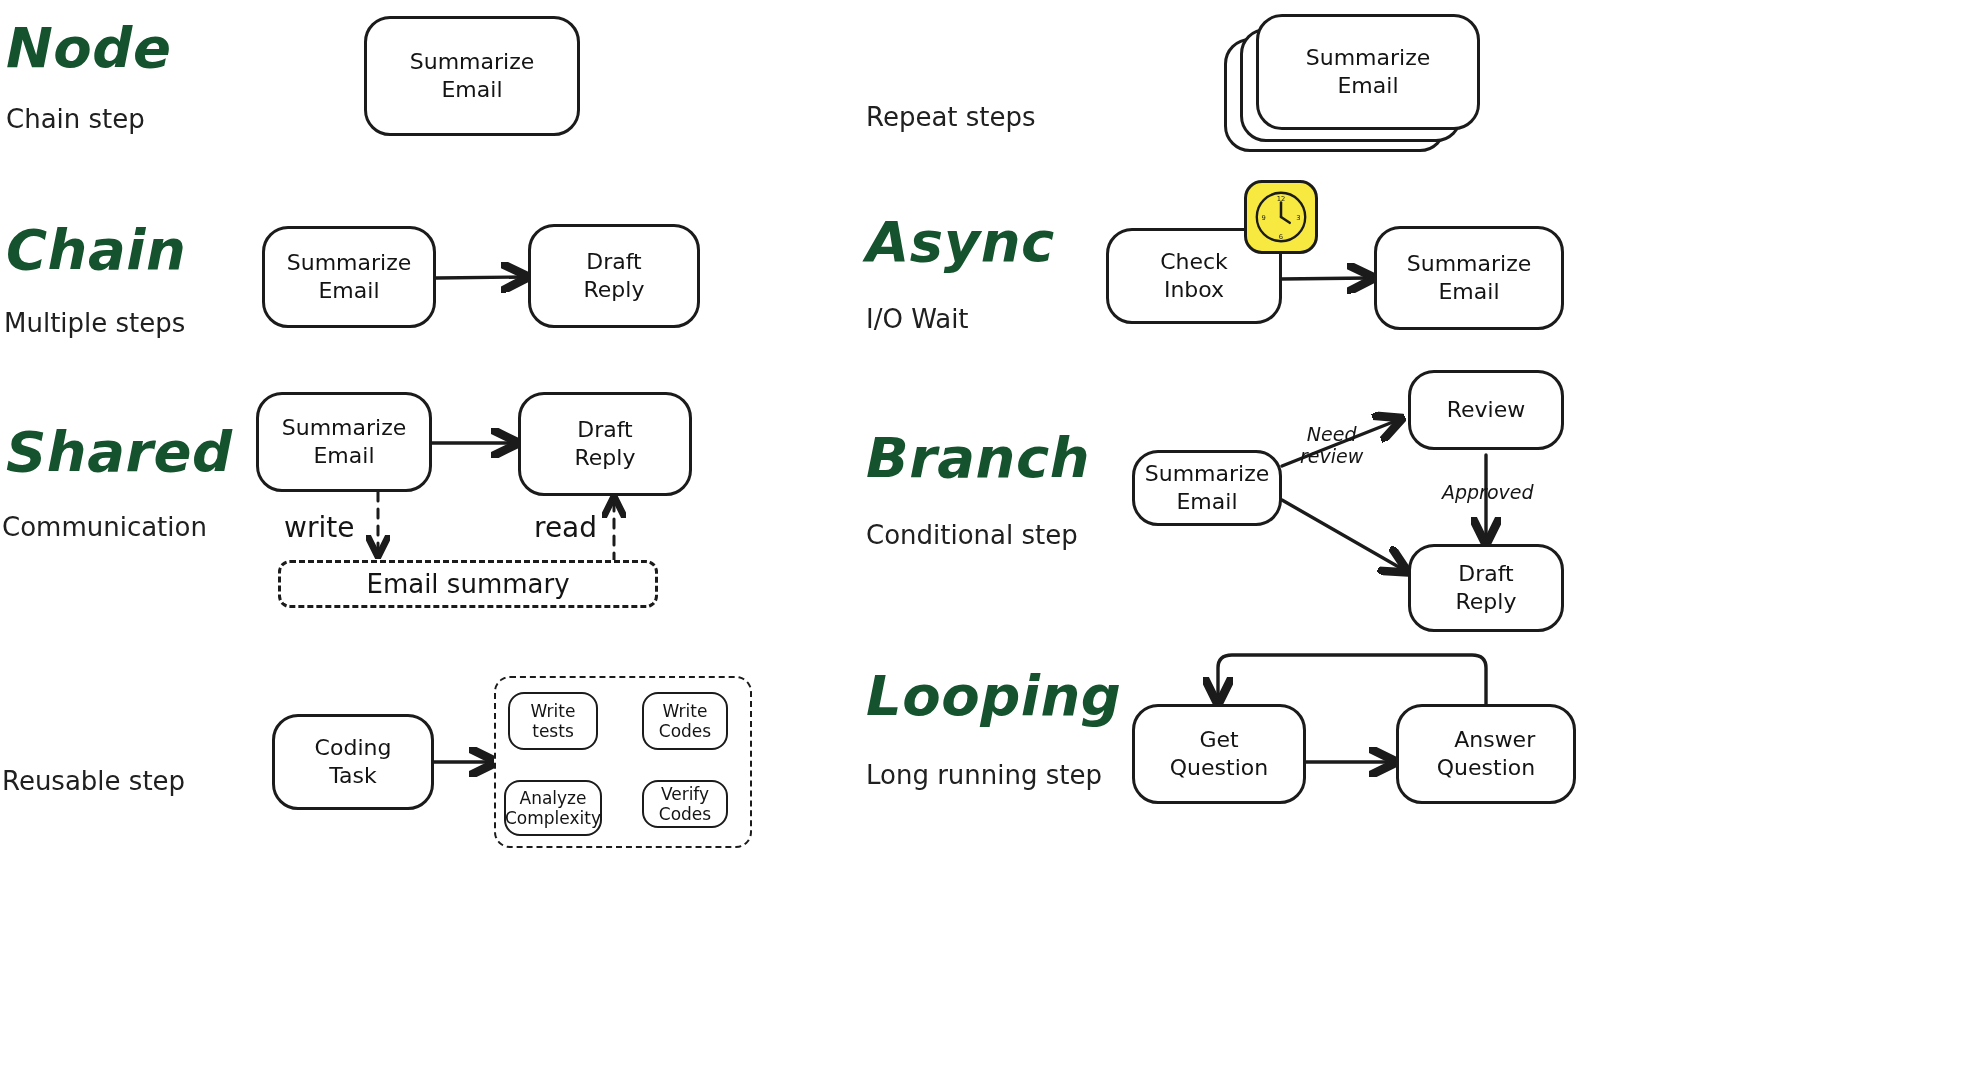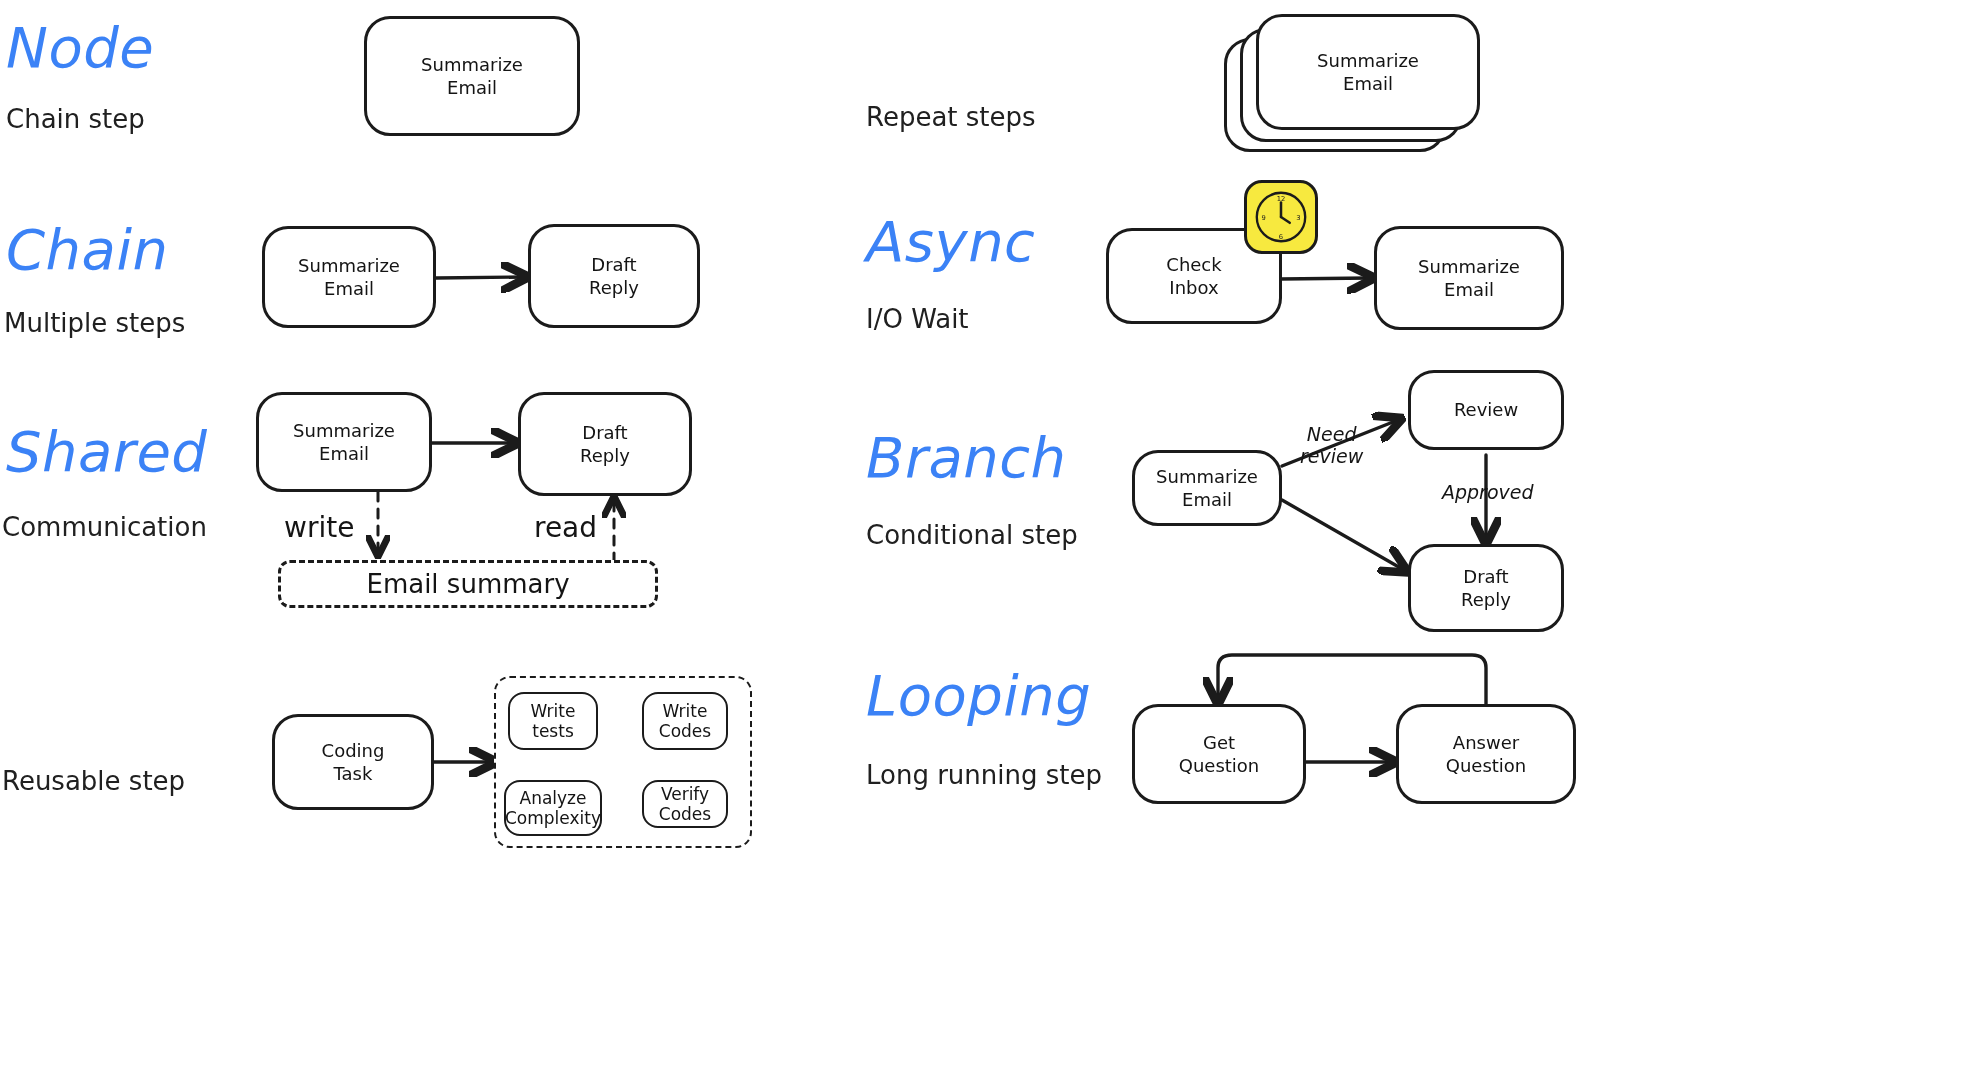--- a/index.html
+++ b/index.html
@@ -10,25 +10,25 @@
     color:#1d1d1d;
     overflow:hidden;
     position:relative;
   }
   .stage{position:relative;width:1980px;height:1089px;}
 
   
   .pattern-title{
     position:absolute;
     font-family:"DejaVu Sans", sans-serif;
-    font-weight:400;
+    font-weight:700;
     font-style:italic;
     font-size:56px;
     letter-spacing:0.5px;
-    color:#3b82f6;
+    color:#14532d;
     white-space:nowrap;
     line-height:1;
   }
   .pattern-sub{
     position:absolute;
     font-size:26px;
     color:#202020;
     white-space:nowrap;
     line-height:1;
   }
@@ -36,21 +36,21 @@
   
   .node{
     position:absolute;
     border:3.5px solid #1b1b1b;
     border-radius:26px;
     background:#fff;
     display:flex;
     align-items:center;
     justify-content:center;
     text-align:center;
-    font-size:18px;
+    font-size:22px;
     line-height:1.28;
     color:#141414;
     box-sizing:border-box;
     padding:4px 6px;
     white-space:pre-line;
   }
   .node.small{
     font-size:17px;
     border-width:2.6px;
     border-radius:16px;
@@ -229,16 +229,16 @@
 Codes</div>
   <div class="node small" style="left:642px;top:780px;width:86px;height:48px;">Verify
 Codes</div>
   <div class="node small" style="left:504px;top:780px;width:98px;height:56px;">Analyze
 Complexity</div>
 
   <div class="pattern-title" style="left:866px;top:668px;">Looping</div>
   <div class="pattern-sub" style="left:866px;top:762px;">Long running step</div>
   <div class="node" style="left:1132px;top:704px;width:174px;height:100px;">Get
 Question</div>
-  <div class="node" style="left:1396px;top:704px;width:180px;height:100px;">Answer
+  <div class="node" style="left:1396px;top:704px;width:180px;height:100px;text-align:right;">Answer
 Question</div>
 
 </div>
 
 </body></html>

